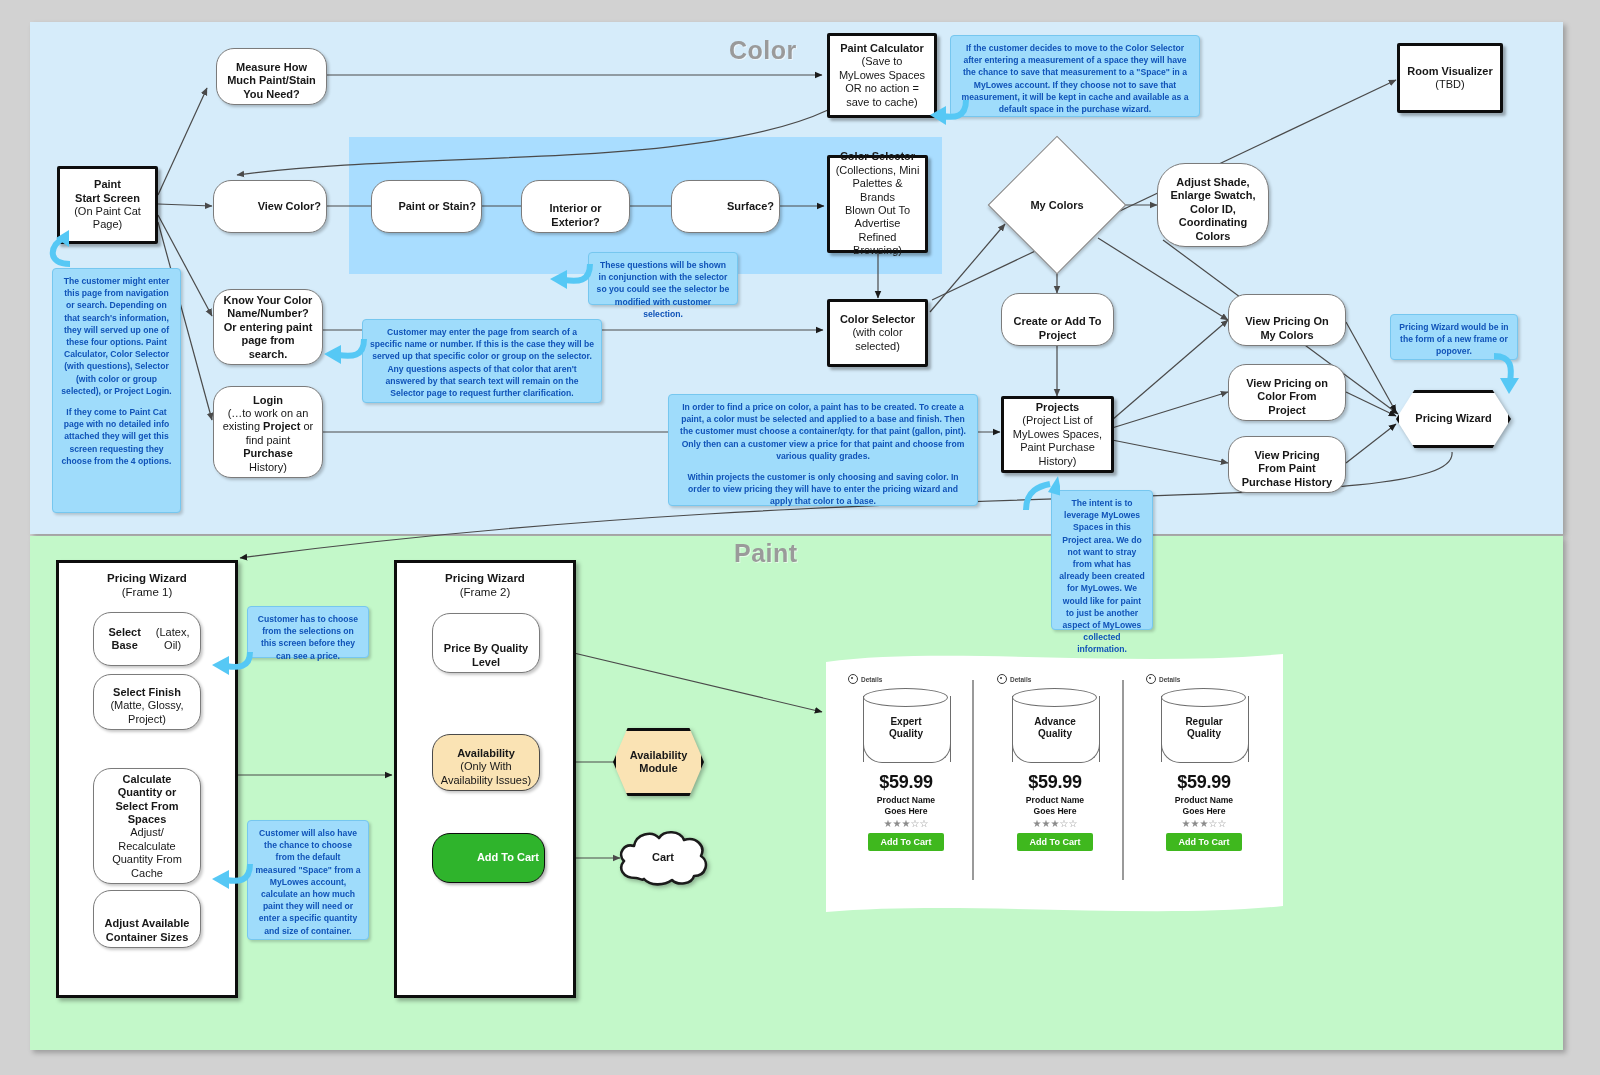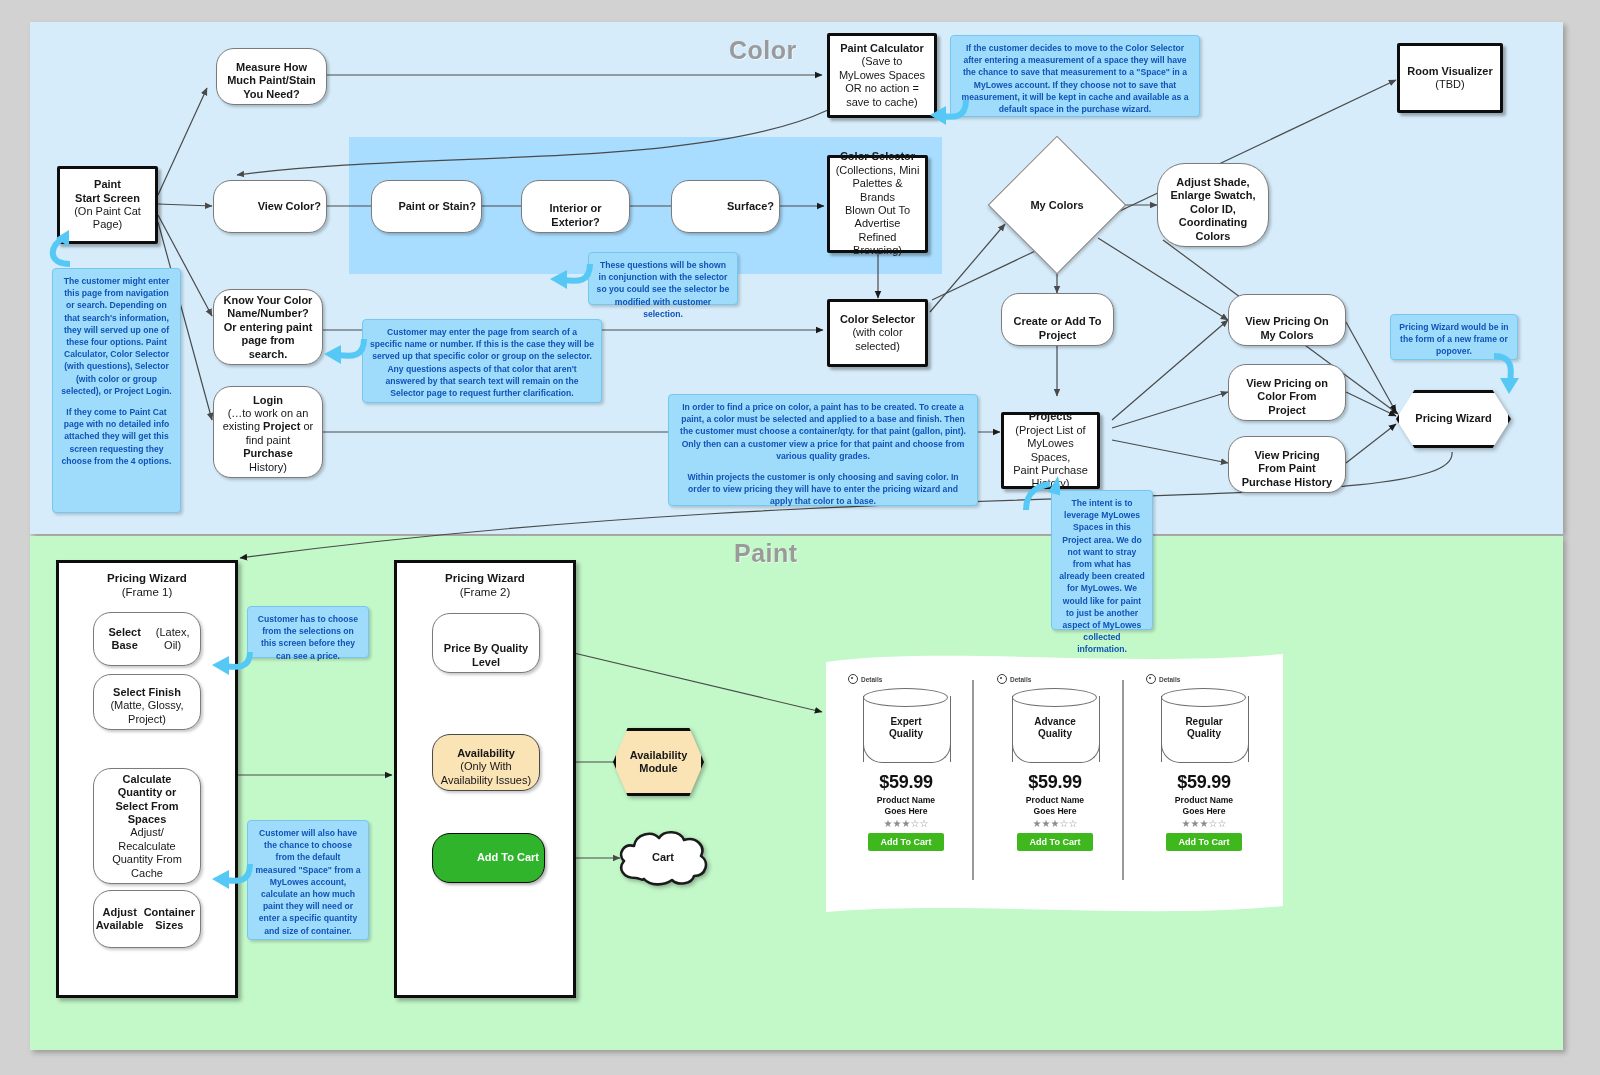--- a/index.html
+++ b/index.html
@@ -265,21 +265,21 @@
     <div>Color ID,</div>
     <div>Coordinating</div>
     <div>Colors</div>
   </div>
 
   <div class="node rounded" style="left:1001px;top:293px;width:113px;height:53px;flex-direction:column;">
     <div>Create or Add To</div>
     <div>Project</div>
   </div>
 
-  <div class="node rect-strong" style="left:1001px;top:412px;width:99px;height:77px;flex-direction:column;">
+  <div class="node rect-strong" style="left:1001px;top:396px;width:113px;height:77px;flex-direction:column;">
     <div>Projects</div>
     <div class="sub">(Project List of</div>
     <div class="sub">MyLowes Spaces,</div>
     <div class="sub">Paint Purchase</div>
     <div class="sub">History)</div>
   </div>
 
   <div class="node rounded" style="left:1228px;top:294px;width:118px;height:52px;flex-direction:column;">
     <div>View Pricing On</div>
     <div>My Colors</div>
@@ -378,21 +378,21 @@
     <div>Calculate</div>
     <div>Quantity or</div>
     <div>Select From</div>
     <div>Spaces</div>
     <div class="sub">Adjust/</div>
     <div class="sub">Recalculate</div>
     <div class="sub">Quantity From</div>
     <div class="sub">Cache</div>
   </div>
 
-  <div class="node rounded" style="left:93px;top:890px;width:108px;height:58px;flex-direction:row;">
+  <div class="node rounded" style="left:93px;top:890px;width:108px;height:58px;flex-direction:column;">
     <div>Adjust Available</div>
     <div>Container Sizes</div>
   </div>
 
   <div class="frame" style="left:394px;top:560px;width:182px;height:438px;">
     <div class="frame-title">
       <div>Pricing Wizard</div>
       <div class="sub">(Frame 2)</div>
     </div>
   </div>

